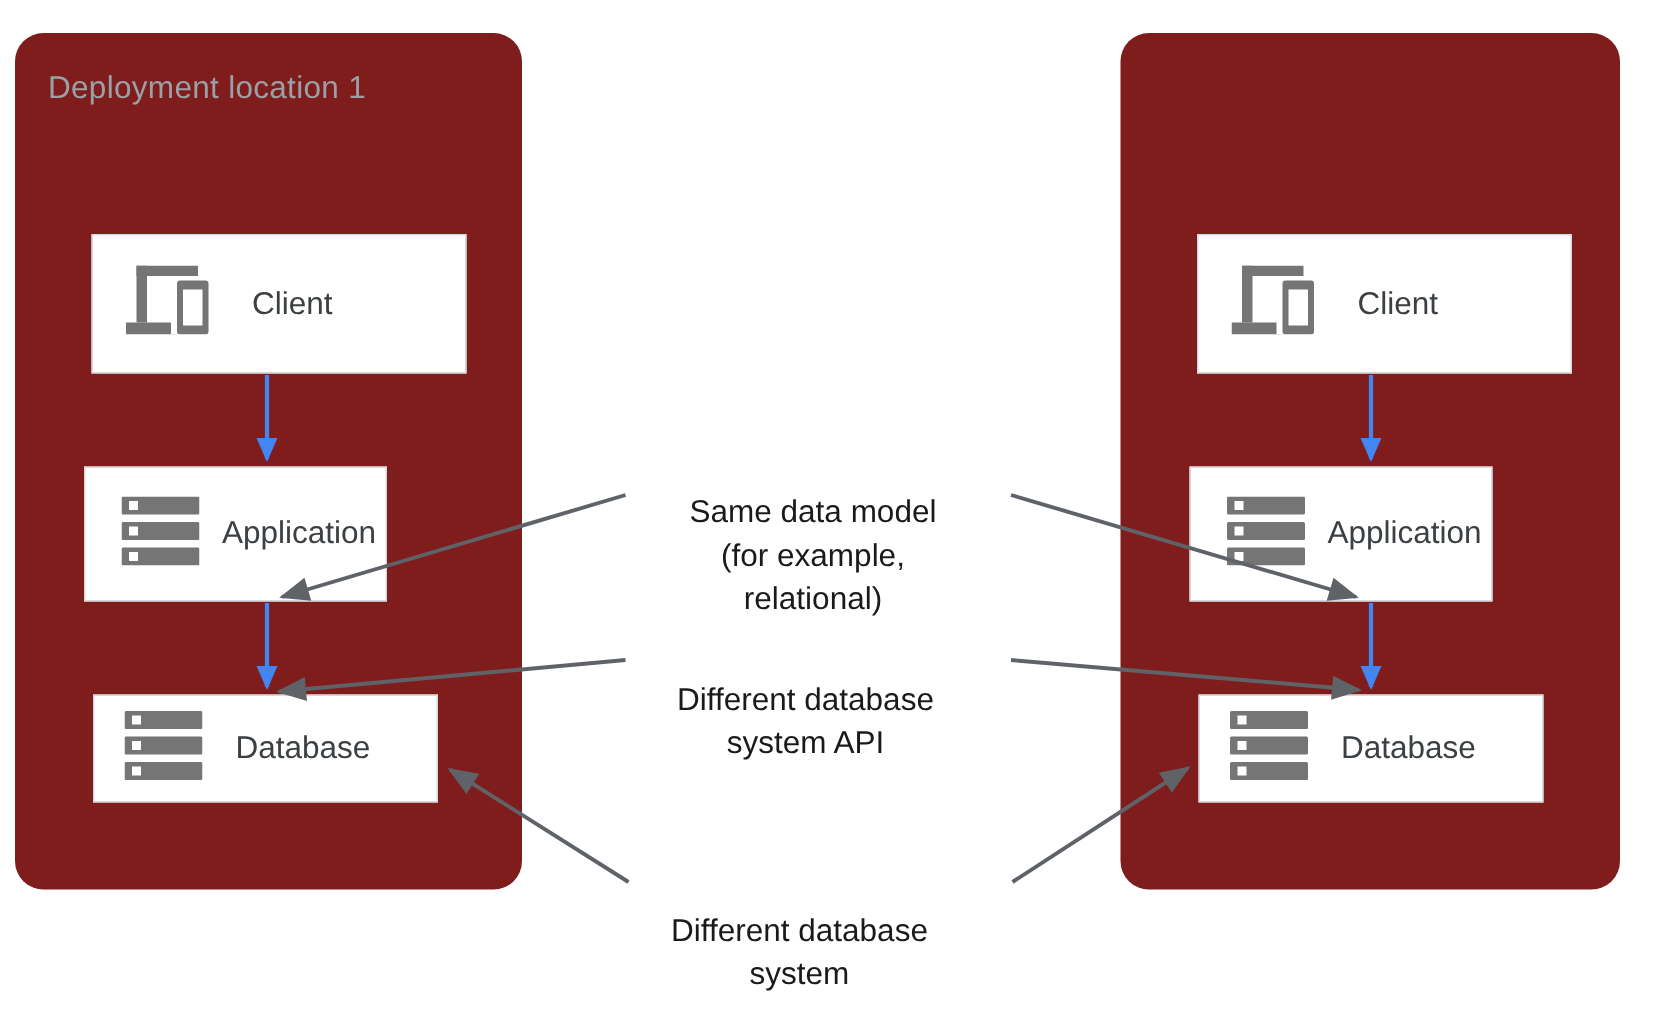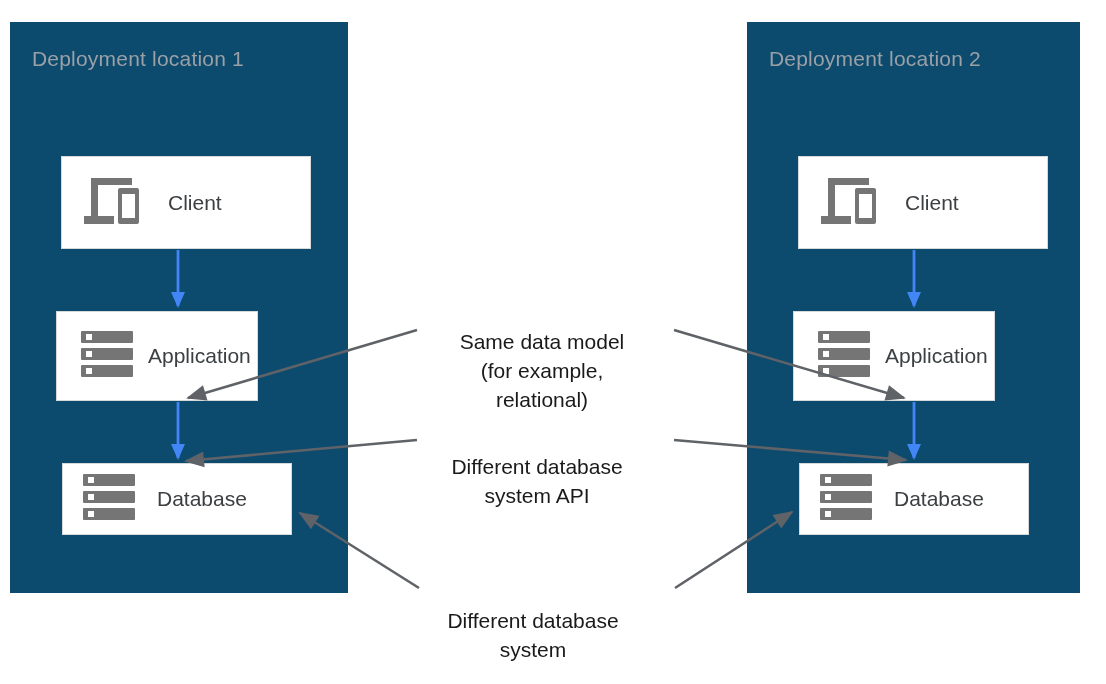--- a/index.html
+++ b/index.html
@@ -7,21 +7,22 @@
     position:relative;
     width:1106px;height:684px;
     background:#ffffff;
     font-family:"Liberation Sans", sans-serif;
     overflow:hidden;
   }
   .panel{
     position:absolute;
     top:22px;
     height:571px;
-    background:#0c4a6e;
+    background:#7f1d1d;
+    border-radius:19px;
   }
   .panel.p1{left:10px;width:338px;}
   .panel.p2{left:747px;width:333px;}
   .panel-title{
     position:absolute;
     left:22px;top:25px;
     font-size:21px;
     color:#9AA0A6;
     letter-spacing:.2px;
     white-space:nowrap;
@@ -117,21 +118,20 @@
             <rect x="5" y="20" width="6" height="6"></rect>
             <rect x="5" y="37" width="6" height="6"></rect>
           </g>
         </svg>
       </span>
       <span class="node-label">Database</span>
     </div>
   </section>
 
   <section class="panel p2">
-    <div class="panel-title">Deployment location 2</div>
 
     <div class="node client">
       <span class="icon">
         <svg width="58" height="46" viewBox="0 0 58 46">
           <g fill="#757575">
             <rect x="7" y="0" width="41" height="7"></rect>
             <rect x="7" y="0" width="7" height="38"></rect>
             <rect x="0" y="38" width="33" height="8"></rect>
           </g>
           <rect x="30" y="7" width="28" height="39" fill="#ffffff"></rect>

